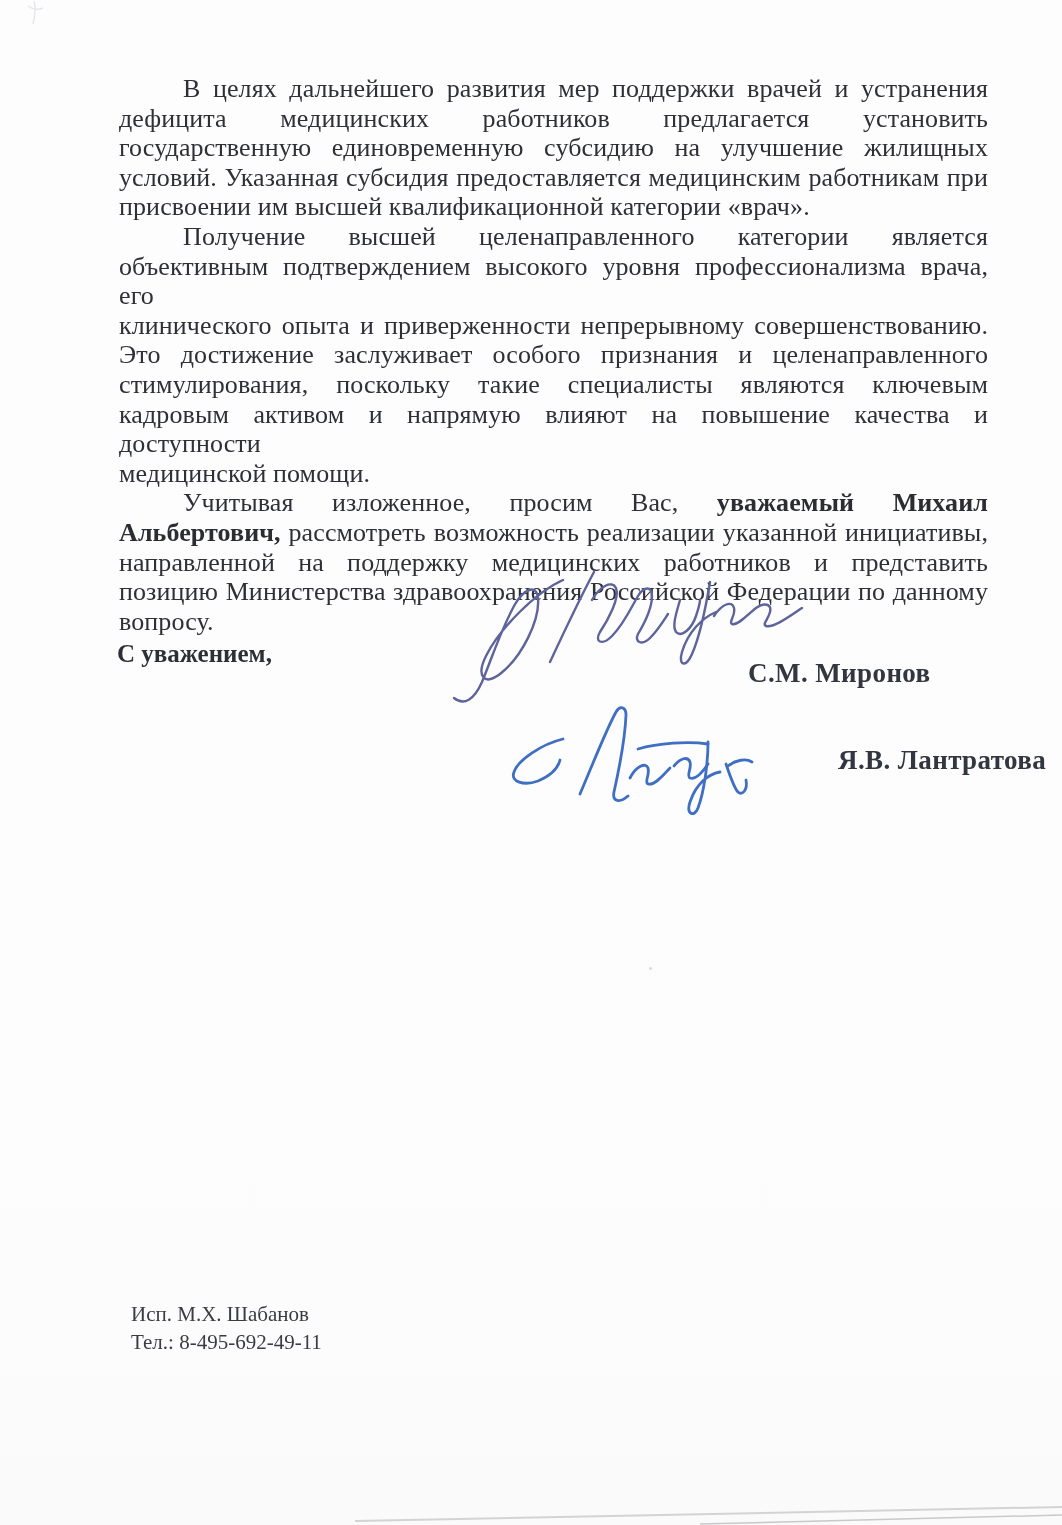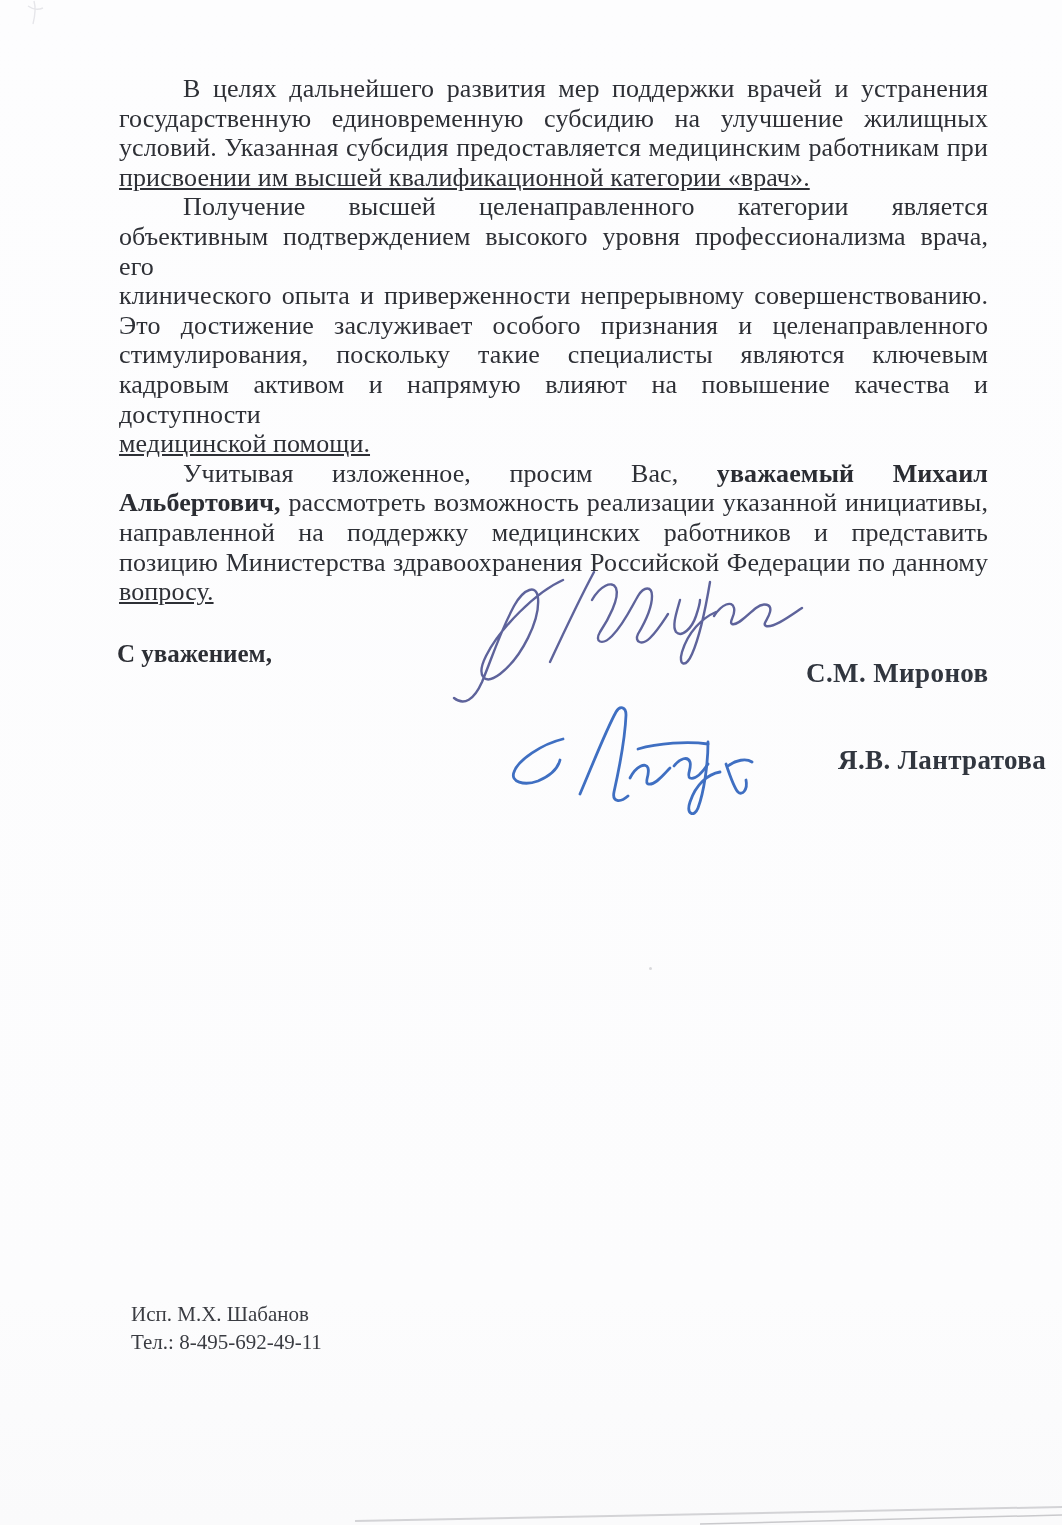--- a/index.html
+++ b/index.html
@@ -27,41 +27,41 @@
     color: #2e3036;
     text-rendering: optimizeLegibility;
   }
   .line {
     line-height: 29.6px;
     text-align: justify;
     text-align-last: justify;
     letter-spacing: 0.1px;
   }
   .line.first { text-indent: 64px; }
-  .line.last  { text-align-last: left; text-decoration: underline; }
+  .line.last  { text-align-last: left; }
   .line b { font-weight: bold; color: #2b2d33; }
 
   
   .closing {
     position: absolute;
     left: 117px;
     top: 640px;
     font-size: 25px;
     font-weight: bold;
     color: #2d2f35;
   }
   .sig-name {
     position: absolute;
     font-size: 27px;
     font-weight: bold;
     letter-spacing: 0.4px;
     color: #31363f;
     white-space: nowrap;
   }
-  .sig-name.mironov    { left: 806px; top: 658px; }
+  .sig-name.mironov    { left: 748px; top: 658px; }
   .sig-name.lantratova { left: 790px; top: 745px; margin-left: 48px; }
 
   .signature-svg { position: absolute; }
   .signature-svg.mironov    { left: 448px; top: 558px; }
   .signature-svg.lantratova { left: 498px; top: 702px; }
   .signature-svg path {
     fill: none;
     stroke: currentColor;
     stroke-linecap: round;
     stroke-linejoin: round;
@@ -108,20 +108,21 @@
 <body>
 
 <div class="page">
 
   <svg class="scan-smudge-topleft" viewBox="0 0 24 32">
     <path d="M10,1 C12,8 11,16 9,24 M4,6 C8,9 14,10 19,8" fill="none" stroke="#e6e6ea" stroke-width="1.4"></path>
   </svg>
 
   <div class="letter-body">
       <div class="line first"><span>В целях дальнейшего развития мер поддержки врачей и устранения</span></div>
+      <div class="line"><span>дефицита медицинских работников предлагается установить</span></div>
       <div class="line"><span>государственную единовременную субсидию на улучшение жилищных</span></div>
       <div class="line"><span>условий. Указанная субсидия предоставляется медицинским работникам при</span></div>
       <div class="line last"><span>присвоении им высшей квалификационной категории «врач».</span></div>
       <div class="line first"><span>Получение высшей целенаправленного категории является</span></div>
       <div class="line"><span>объективным подтверждением высокого уровня профессионализма врача, его</span></div>
       <div class="line"><span>клинического опыта и приверженности непрерывному совершенствованию.</span></div>
       <div class="line"><span>Это достижение заслуживает особого признания и целенаправленного</span></div>
       <div class="line"><span>стимулирования, поскольку такие специалисты являются ключевым</span></div>
       <div class="line"><span>кадровым активом и напрямую влияют на повышение качества и доступности</span></div>
       <div class="line last"><span>медицинской помощи.</span></div>

